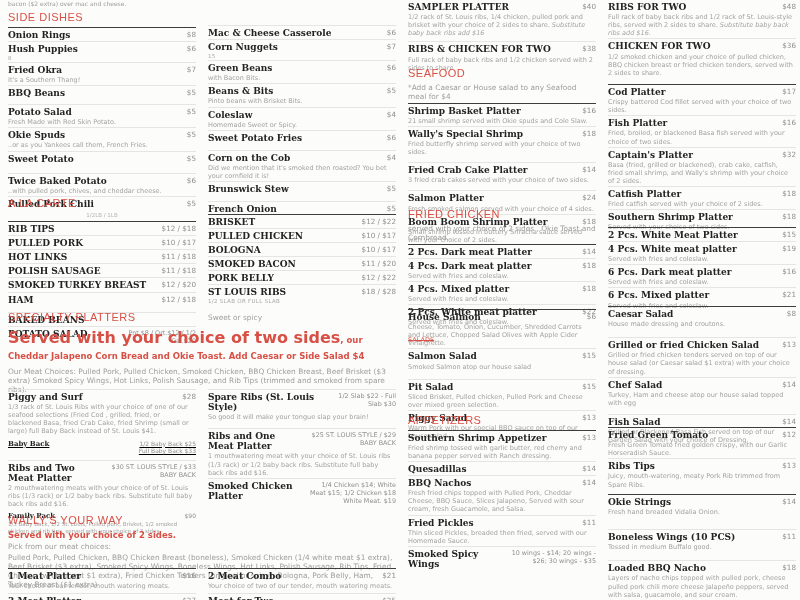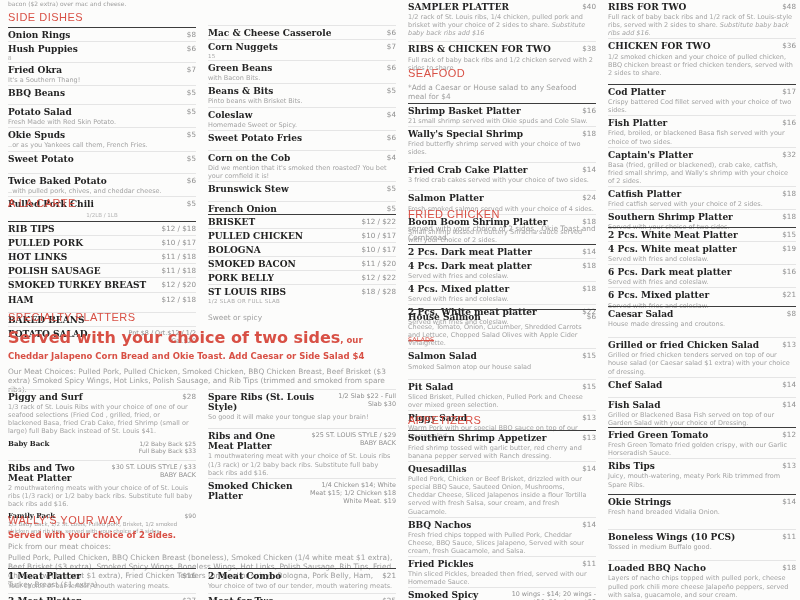--- a/index.html
+++ b/index.html
@@ -258,21 +258,21 @@
       <div class="note" style="margin-top: 4px;">Our Meat Choices: Pulled Pork, Pulled Chicken, Smoked Chicken, BBQ Chicken Breast, Beef Brisket ($3 extra) Smoked Spicy Wings, Hot Links, Polish Sausage, and Rib Tips (trimmed and smoked from spare ribs).</div>
     </div>
     <div class="block" style="left: 8px; top: 389px; width: 188px;">
       <div class="row sep-l">
         <div class="row-line">
           <span class="name">Piggy and Surf</span>
           <span class="price">$28</span>
         </div>
         <div class="desc"><span>1/3 rack of St. Louis Ribs with your choice of one of our seafood selections (Fried Cod , grilled, fried, or blackened Basa, fried Crab Cake, fried Shrimp (small or large) full Baby Back instead of St. Louis $41.</span></div>
       </div>
-      <div class="row is" style="margin-top: 1px;">
+      <div class="row is" style="margin-top: 1px; text-decoration: underline;">
         <div class="row-line">
           <span class="name">Baby Back</span>
           <span class="price plong">1/2 Baby Back $25
 Full Baby Back $33</span>
         </div>
       </div>
       <div class="row sep-l" style="margin-top: 4px;">
         <div class="row-line">
           <span class="name">Ribs and Two Meat Platter</span>
           <span class="price plong">$30 ST. LOUIS STYLE / $33 BABY BACK</span>
@@ -469,21 +469,20 @@
           <span class="name">Southern Shrimp Appetizer</span>
           <span class="price">$13</span>
         </div>
         <div class="desc"><span>Fried shrimp tossed with garlic butter, red cherry and banana pepper served with Ranch dressing.</span></div>
       </div>
       <div class="row sep-l">
         <div class="row-line">
           <span class="name">Quesadillas</span>
           <span class="price">$14</span>
         </div>
-        <div class="desc"><span>Pulled Pork, Chicken or Beef Brisket, drizzled with our special BBQ Sauce, Sauteed Onion, Mushrooms, Cheddar Cheese, Sliced Jalapenos inside a flour Tortilla served with fresh Salsa, sour cream, and fresh Guacamole.</span></div>
       </div>
       <div class="row sep-l">
         <div class="row-line">
           <span class="name">BBQ Nachos</span>
           <span class="price">$14</span>
         </div>
         <div class="desc"><span>Fresh fried chips topped with Pulled Pork, Cheddar Cheese, BBQ Sauce, Slices Jalapeno, Served with sour cream, fresh Guacamole, and Salsa.</span></div>
       </div>
       <div class="row sep-l">
         <div class="row-line">
@@ -594,20 +593,21 @@
           <span class="name">Grilled or fried Chicken Salad</span>
           <span class="price">$13</span>
         </div>
         <div class="desc"><span>Grilled or fried chicken tenders served on top of our house salad (or Caesar salad $1 extra) with your choice of dressing.</span></div>
       </div>
       <div class="row sep-l">
         <div class="row-line">
           <span class="name">Chef Salad</span>
           <span class="price">$14</span>
         </div>
+        <div class="desc"><span>Turkey, Ham and cheese atop our house salad topped with egg</span></div>
       </div>
       <div class="row sep-l" style="margin-top: 6px;">
         <div class="row-line">
           <span class="name">Fish Salad</span>
           <span class="price">$14</span>
         </div>
         <div class="desc"><span>Grilled or Blackened Basa Fish served on top of our Garden Salad with your choice of Dressing.</span></div>
       </div>
     </div>
     <div class="block" style="left: 608px; top: 427px; width: 188px;">

